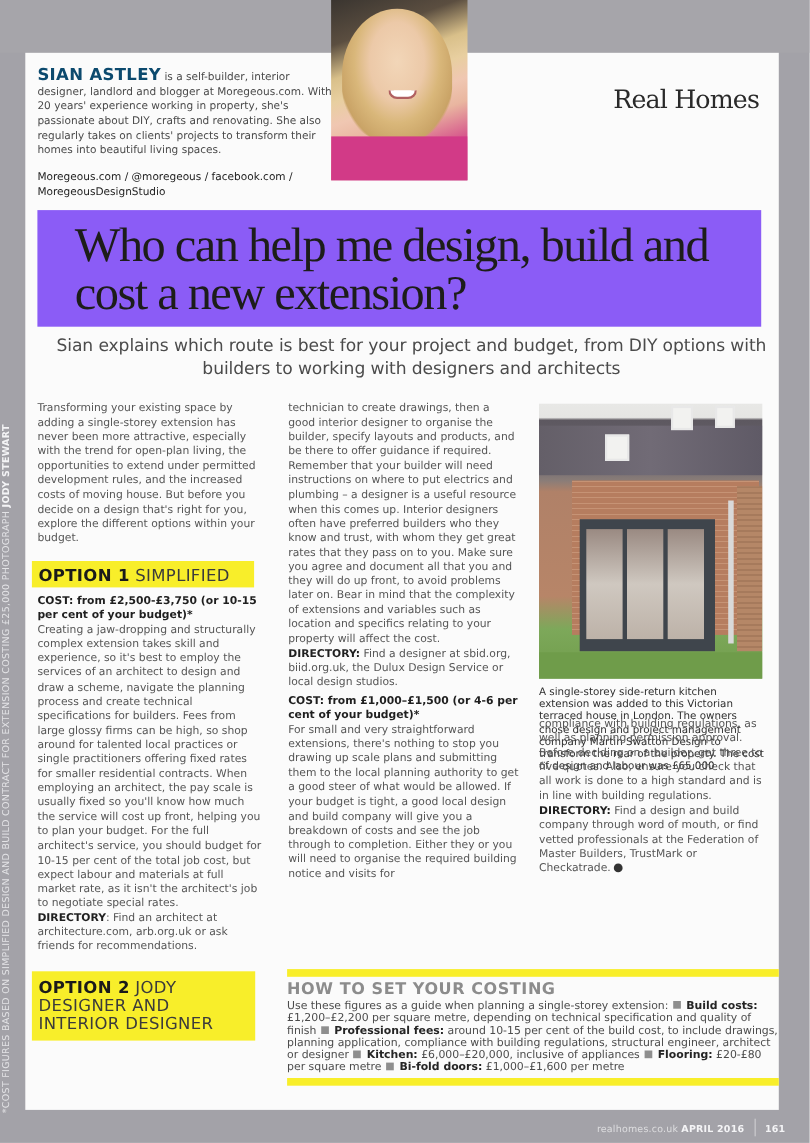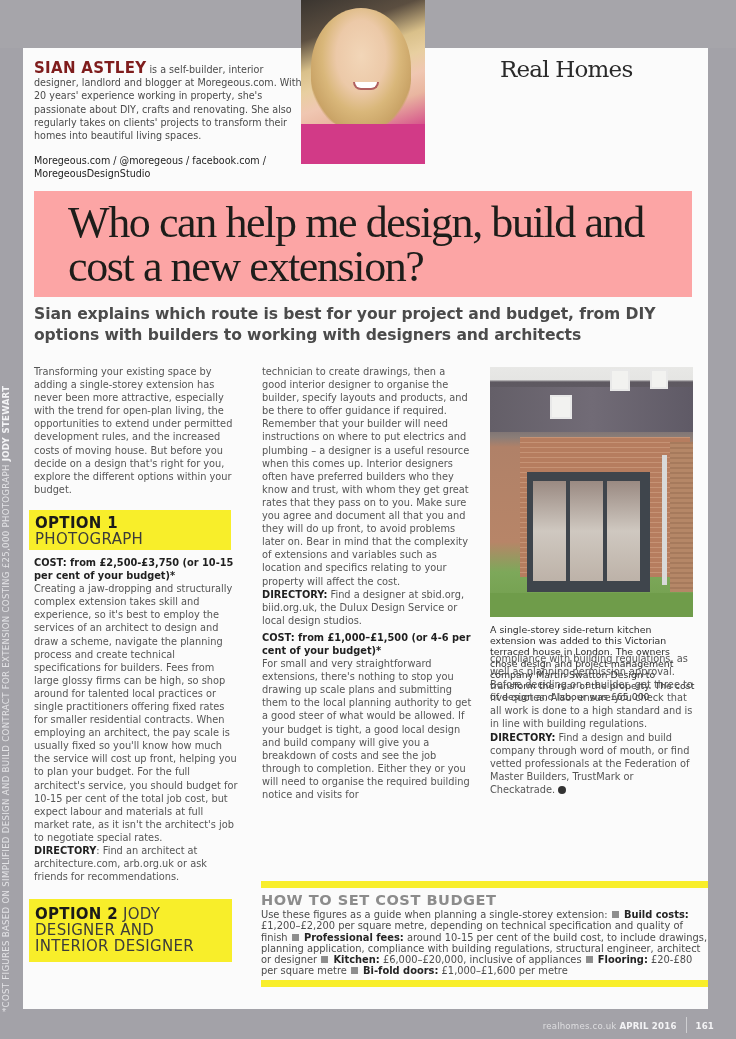--- a/index.html
+++ b/index.html
@@ -17,50 +17,50 @@
     background: #fbfbfb;
   }
   .header-gray-top {
     position: absolute; left: 0; top: 0; width: 736px; height: 48px; background: #a6a5aa;
   }
   
   .bio {
     position: absolute; left: 34px; top: 62px; width: 270px;
     font-size: 9.6px; line-height: 13.2px; color: #4a4a4a;
   }
-  .bio .name { font-weight: bold; font-size: 15px; color: #7f1d1d; letter-spacing: 0.3px; }
+  .bio .name { font-weight: bold; font-size: 15px; color: #0c4a6e; letter-spacing: 0.3px; }
   .bio .links { margin-top: 12px; font-weight: normal; color: #222; font-size: 9.6px; }
   .portrait {
     position: absolute; left: 301px; top: 0; width: 124px; height: 164px;
     background: linear-gradient(160deg, #3a3530 0%, #5b4e40 20%, #d9c08a 35%, #e8cfa0 45%, #f0c7b2 55%, #e9b6a0 65%, #d13b86 85%, #c02d75 100%);
     overflow: hidden;
   }
   .portrait .hair { position: absolute; left: 10px; top: 8px; width: 100px; height: 120px; border-radius: 50% 50% 40% 40%; background: radial-gradient(ellipse at 50% 40%, #f2d6b8 0%, #ecc9a8 35%, #d9b77a 55%, #c9a366 75%, rgba(0,0,0,0) 78%); }
   .portrait .shirt { position: absolute; left: 0; bottom: 0; width: 124px; height: 40px; background: #d23a87; }
   .portrait .smile { position: absolute; left: 52px; top: 82px; width: 26px; height: 8px; border-radius: 0 0 14px 14px; background: #fff; border: 2px solid #b06060; border-top: none; }
   .brand {
-    position: absolute; left: 500px; top: 56px; width: 190px; text-align: left;
+    position: absolute; left: 500px; top: 78px; width: 190px; text-align: right;
   }
   .brand .rh { font-family: "DejaVu Serif", serif; font-size: 23px; color: #2a2a2a; letter-spacing: -0.8px; }
   .brand .qa { position: relative; font-family: "Liberation Sans", sans-serif; font-weight: bold; font-size: 82px; line-height: 72px; color: #161616; letter-spacing: -4px; margin-top: 2px; }
   .brand .amp { position: absolute; left: 82px; top: -2px; font-family: "DejaVu Serif", serif; font-weight: normal; font-size: 28px; color: #8d8d8d; letter-spacing: 0; }
 
   
   .headline {
     position: absolute; left: 34px; top: 191px; width: 658px; height: 106px;
-    background: #fca5a5;
+    background: #8b5cf6;
     padding: 10px 0 0 34px;
   }
   .headline h1 {
     font-family: "Liberation Serif", serif; font-weight: normal;
     font-size: 44px; line-height: 44px; color: #1d1d1a; letter-spacing: -1.4px;
   }
   .standfirst {
     position: absolute; left: 34px; top: 304px; width: 680px;
-    font-size: 15.6px; line-height: 21px; color: #4b4b4b; font-weight: 700; letter-spacing: -0.1px;
+    font-size: 15.6px; line-height: 21px; color: #4b4b4b; font-weight: 400; letter-spacing: -0.1px; text-align: center;
   }
 
   
   .col { position: absolute; font-size: 9.8px; line-height: 13.1px; color: #555; }
   .col1 { left: 34px; top: 365px; width: 206px; }
   .col2 { left: 262px; top: 365px; width: 210px; }
   .col3 { left: 490px; top: 652px; width: 205px; }
   .col b { color: #1f1f1f; }
   .option-head {
     background: #f8ee2a; display: inline-block; padding: 5px 8px 3px 6px;
@@ -138,21 +138,21 @@
 </div>
 
 <div class="headline">
   <h1>Who can help me design, build and cost a new extension?</h1>
 </div>
 <div class="standfirst">Sian explains which route is best for your project and budget, from DIY options with builders to working with designers and architects</div>
 
 <div class="col col1">
   <p>Transforming your existing space by adding a single-storey extension has never been more attractive, especially with the trend for open-plan living, the opportunities to extend under permitted development rules, and the increased costs of moving house. But before you decide on a design that's right for you, explore the different options within your budget.</p>
   <div class="option-head opt1">
-    <b>OPTION 1</b><span> PHOTOGRAPH</span>
+    <b>OPTION 1</b><span> SIMPLIFIED</span>
   </div>
   <p style="margin-top:6px;">
     <span class="cost">COST: from £2,500-£3,750 (or 10-15 per cent of your budget)*</span><br>
     <span>Creating a jaw-dropping and structurally complex extension takes skill and experience, so it's best to employ the services of an architect to design and draw a scheme, navigate the planning process and create technical specifications for builders. Fees from large glossy firms can be high, so shop around for talented local practices or single practitioners offering fixed rates for smaller residential contracts. When employing an architect, the pay scale is usually fixed so you'll know how much the service will cost up front, helping you to plan your budget. For the full architect's service, you should budget for 10-15 per cent of the total job cost, but expect labour and materials at full market rate, as it isn't the architect's job to negotiate special rates.</span><br>
     <b>DIRECTORY</b><span>: Find an architect at architecture.com, arb.org.uk or ask friends for recommendations.</span>
   </p>
   <div class="option-head opt2" style="margin-top:16px;">
     <b>OPTION 2</b><span> JODY DESIGNER AND INTERIOR DESIGNER</span>
   </div>
 </div>
@@ -186,21 +186,21 @@
 
 <div class="col col3">
   <p>
     <span>compliance with building regulations, as well as planning permission approval. Before deciding on a builder, get three to five quotes. Also, ensure you check that all work is done to a high standard and is in line with building regulations.</span><br>
     <b>DIRECTORY:</b><span> Find a design and build company through word of mouth, or find vetted professionals at the Federation of Master Builders, TrustMark or Checkatrade.</span>
     <span class="end-icon"></span>
   </p>
 </div>
 
 <div class="budget">
-  <h2>HOW TO SET COST BUDGET</h2>
+  <h2>HOW TO SET YOUR COSTING</h2>
   <p>
     <span>Use these figures as a guide when planning a single-storey extension: </span><span class="bullet"></span> <b>Build costs:</b><span> £1,200–£2,200 per square metre, depending on technical specification and quality of finish </span><span class="bullet"></span> <b>Professional fees:</b><span> around 10-15 per cent of the build cost, to include drawings, planning application, compliance with building regulations, structural engineer, architect or designer </span><span class="bullet"></span> <b>Kitchen:</b><span> £6,000–£20,000, inclusive of appliances </span><span class="bullet"></span> <b>Flooring:</b><span> £20-£80 per square metre </span><span class="bullet"></span> <b>Bi-fold doors:</b><span> £1,000–£1,600 per metre</span>
   </p>
 </div>
 
 <div class="side-credit">
   <span>*COST FIGURES BASED ON SIMPLIFIED DESIGN AND BUILD CONTRACT FOR EXTENSION COSTING £25,000 PHOTOGRAPH </span><b>JODY STEWART</b>
 </div>
 
 <div class="footer-left">

